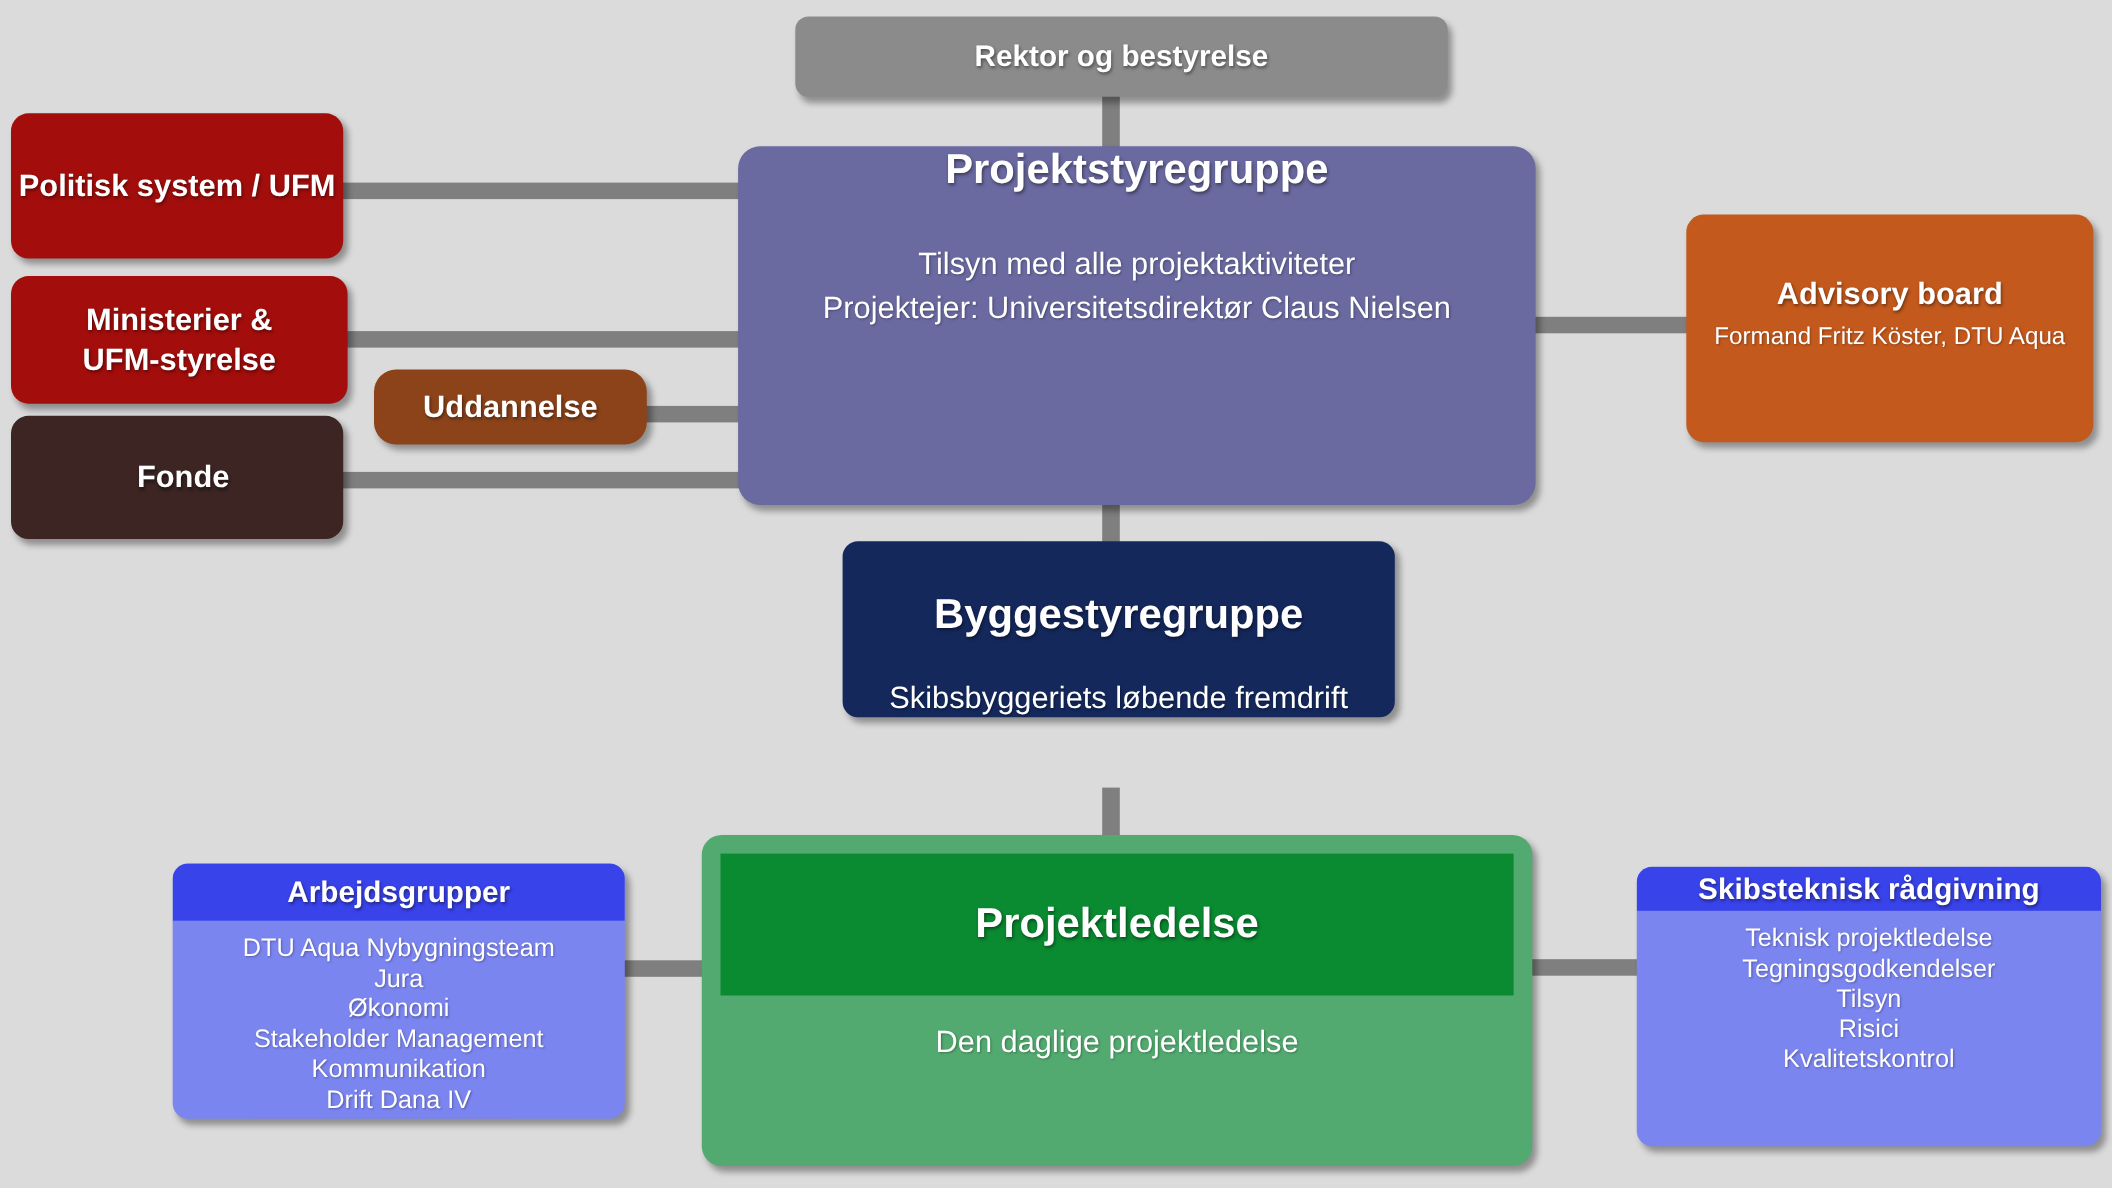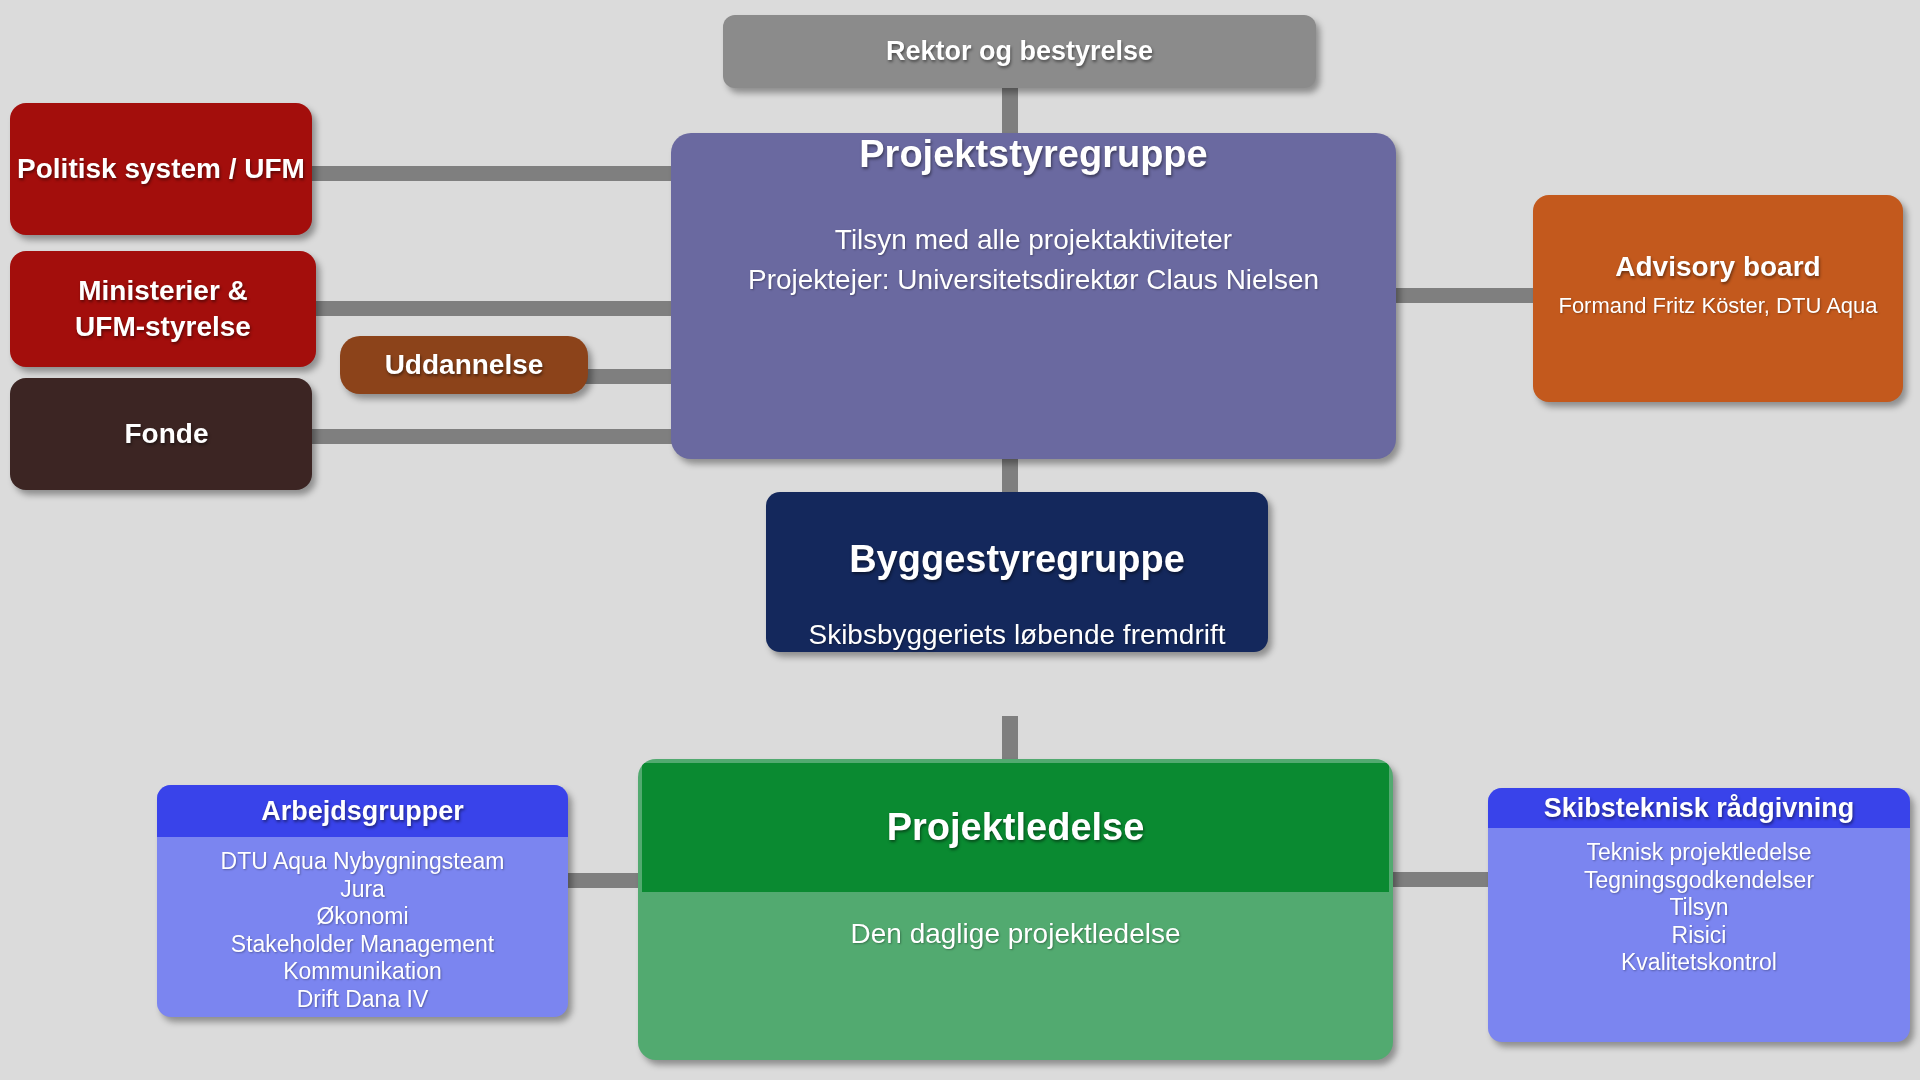--- a/index.html
+++ b/index.html
@@ -34,36 +34,36 @@
     box-shadow:4px 5px 6px rgba(0,0,0,.35);
     box-sizing:border-box;
   }
   .b{font-weight:bold;text-shadow:1px 2px 3px rgba(0,0,0,.45);}
   .r{text-shadow:1px 1px 2px rgba(0,0,0,.30);}
 
   
   #rektor{left:723px;top:15px;width:593px;height:73px;background:var(--rektor,#8b8b8b);border-radius:12px;font-size:27px;}
   #politisk{left:10px;top:103px;width:302px;height:132px;background:var(--dark-red,#a30e0c);font-size:28px;}
   #ministerier{left:10px;top:251px;width:306px;height:116px;background:var(--dark-red,#a30e0c);font-size:28px;line-height:1.3;padding:0 34px;}
-  #uddannelse{left:340px;top:336px;width:248px;height:58px;background:var(--sienna,#8c431a);border-radius:20px;font-size:28px;z-index:2;}
+  #uddannelse{left:340px;top:336px;width:248px;height:68px;background:var(--sienna,#8c431a);border-radius:20px;font-size:28px;z-index:2;}
   #fonde{left:10px;top:378px;width:302px;height:112px;background:var(--dark-brown,#3c2523);font-size:28px;padding-left:11px;}
 
   #purple{left:671px;top:133px;width:725px;height:326px;background:var(--purple,#6a69a0);justify-content:flex-start;border-radius:20px;}
   #purple .title{font-size:38px;}
   #purple .body{margin-top:44px;font-size:28px;line-height:40px;}
 
   #advisory{left:1533px;top:195px;width:370px;height:207px;background:var(--orange,#c3591d);justify-content:flex-start;}
   #advisory .title{margin-top:56px;font-size:28px;}
   #advisory .sub{margin-top:10px;font-size:22px;white-space:nowrap;}
 
   #navy{left:766px;top:492px;width:502px;height:160px;background:var(--navy,#14285c);justify-content:flex-start;border-radius:14px;}
   #navy .title{margin-top:46px;font-size:38px;}
   #navy .sub{margin-top:38px;font-size:28px;}
 
-  #green{left:638px;top:759px;width:755px;height:301px;background:var(--green-body,#52aa70);border-radius:18px;overflow:hidden;justify-content:flex-start;padding:4px;}
+  #green{left:638px;top:759px;width:755px;height:301px;background:var(--green-body,#52aa70);border-radius:18px;overflow:hidden;justify-content:flex-start;padding:17px;}
   #green .hdr{width:100%;height:129px;background:var(--green-header,#0a8a31);display:flex;align-items:center;justify-content:center;font-size:38px;}
   #green .sub{margin-top:26px;font-size:28px;}
 
   .listbox{justify-content:flex-start;border-radius:14px;overflow:hidden;padding:0;}
   .listbox .hdr{width:100%;display:flex;align-items:center;justify-content:center;background:var(--blue-header,#3943ea);font-size:27px;}
   .listbox .items{margin-top:11px;font-size:23px;line-height:27.5px;}
   .listbox .items span{display:block;}
   #arbejds{left:157px;top:785px;width:411px;height:232px;background:var(--blue-body,#7b85f0);}
   #arbejds .hdr{height:52px;}
   #skibs{left:1488px;top:788px;width:422px;height:254px;background:var(--blue-body,#7b85f0);}

